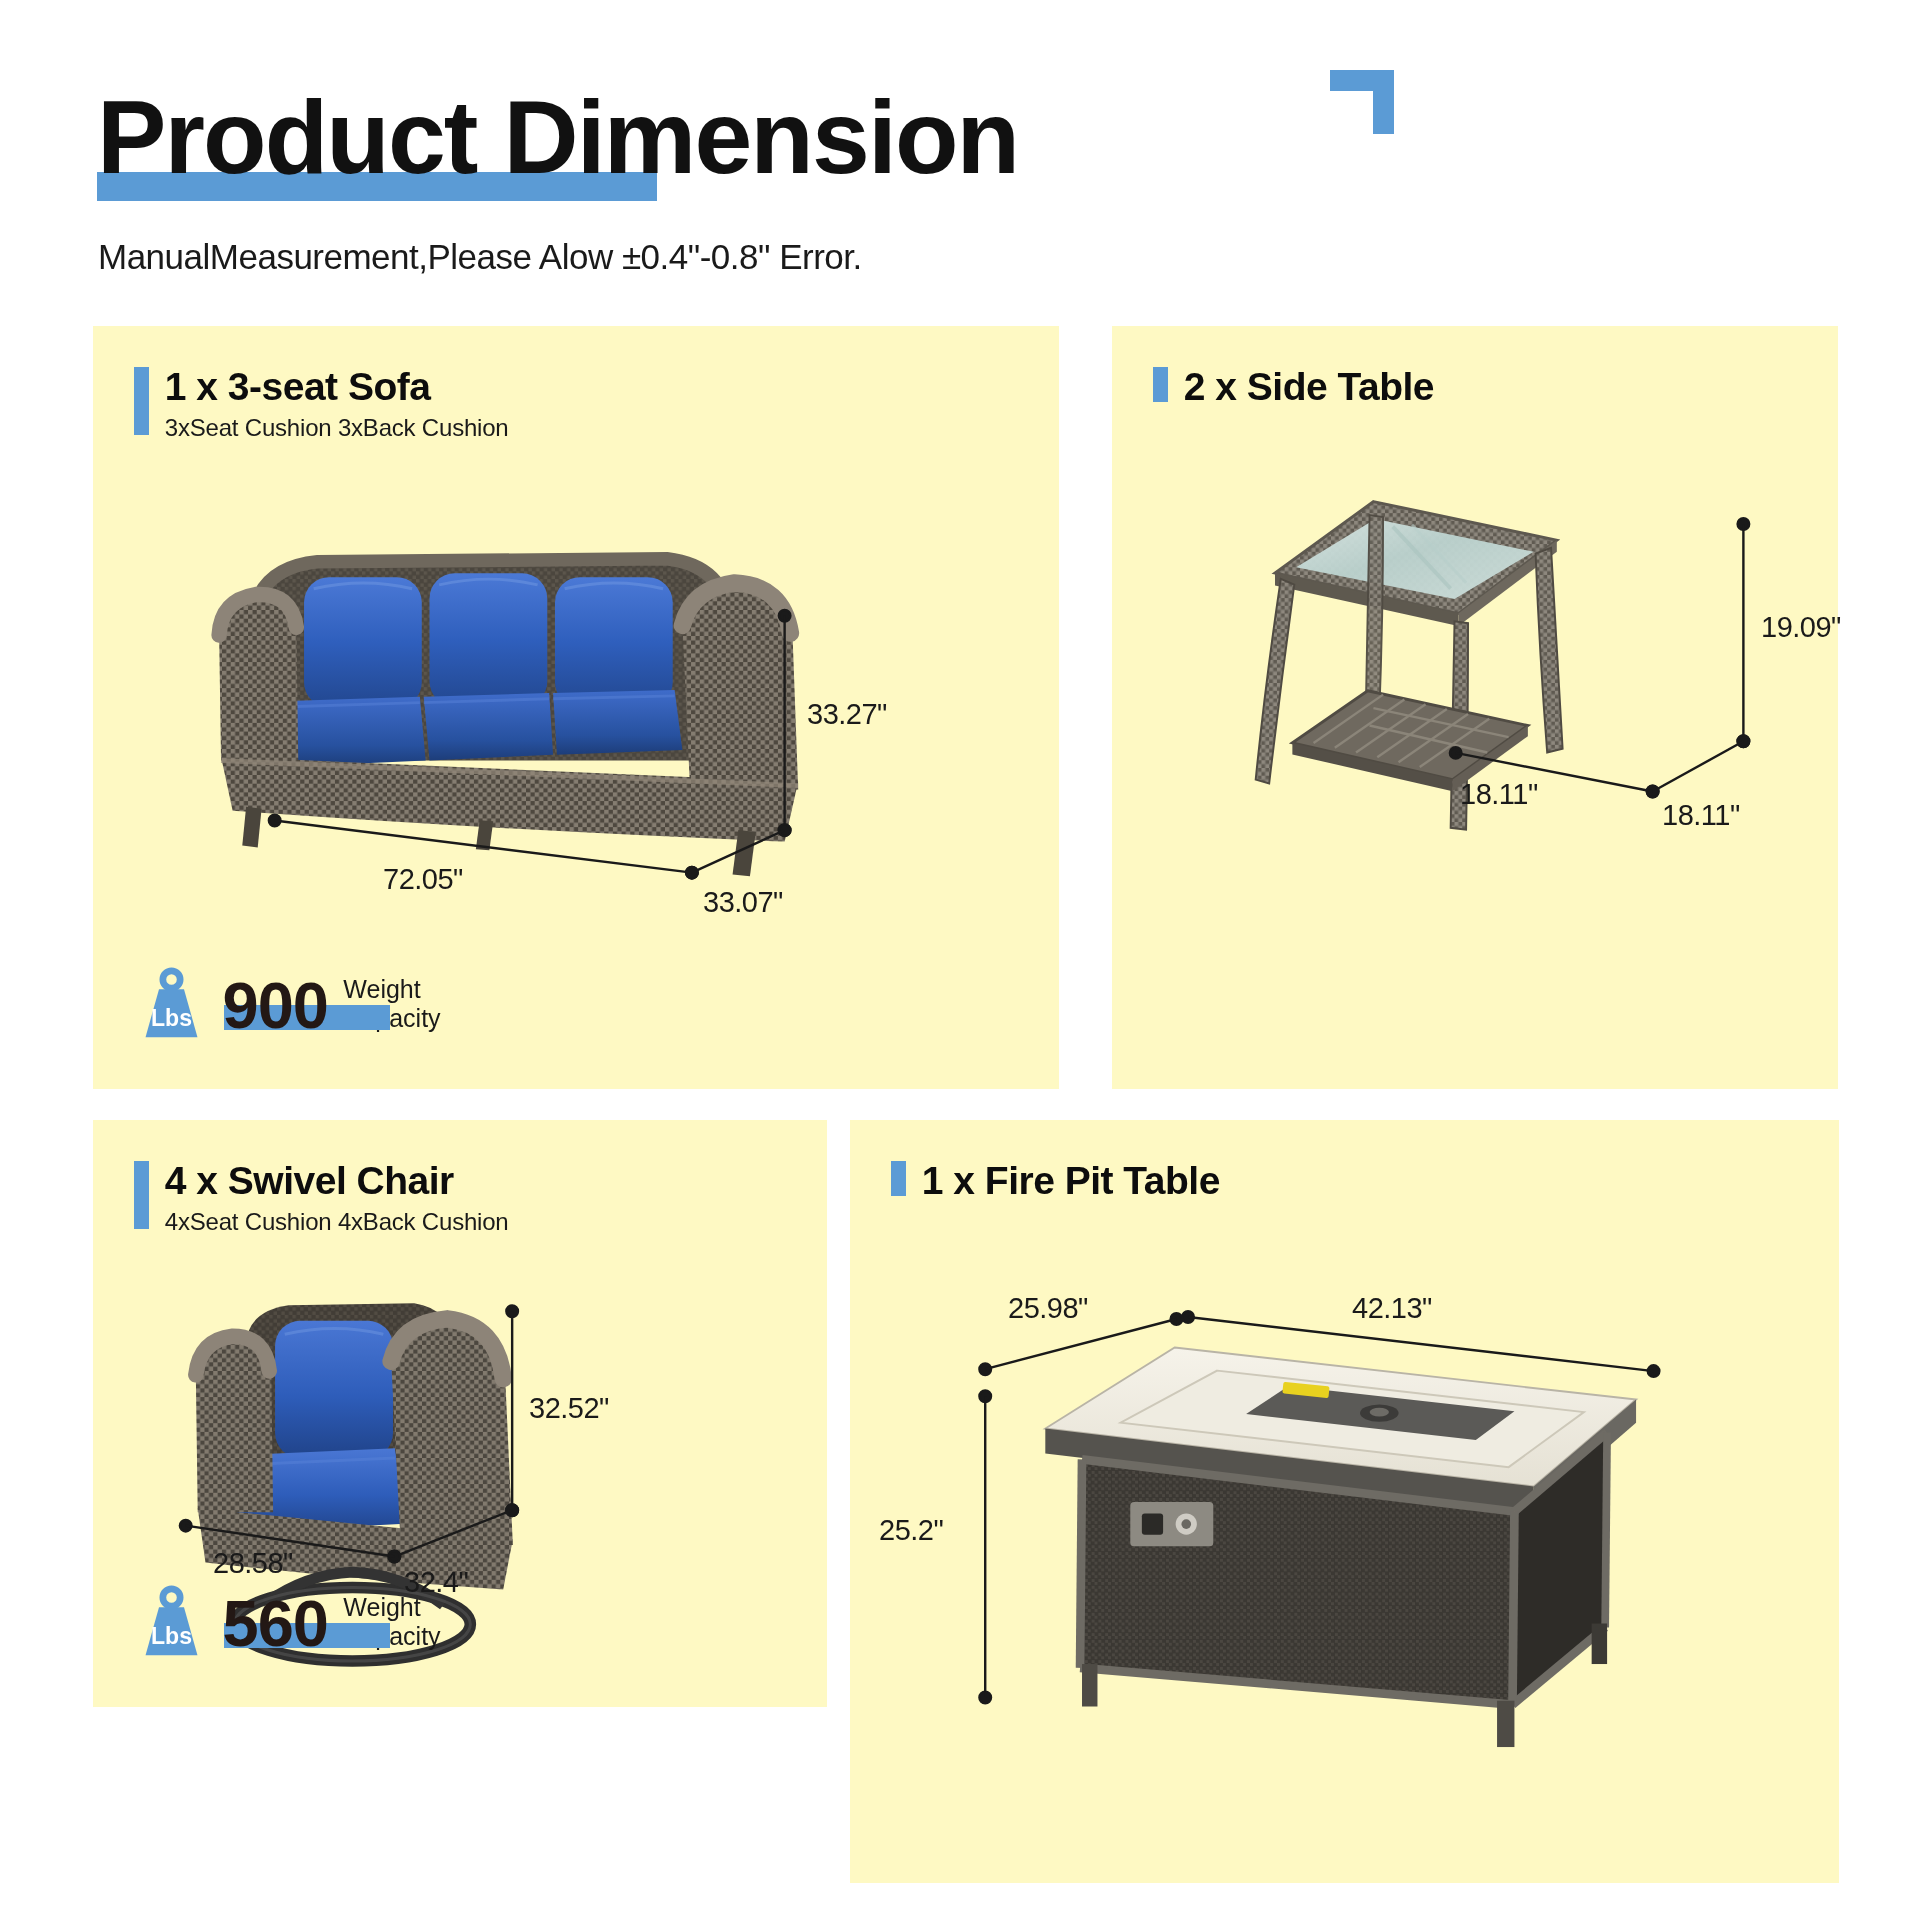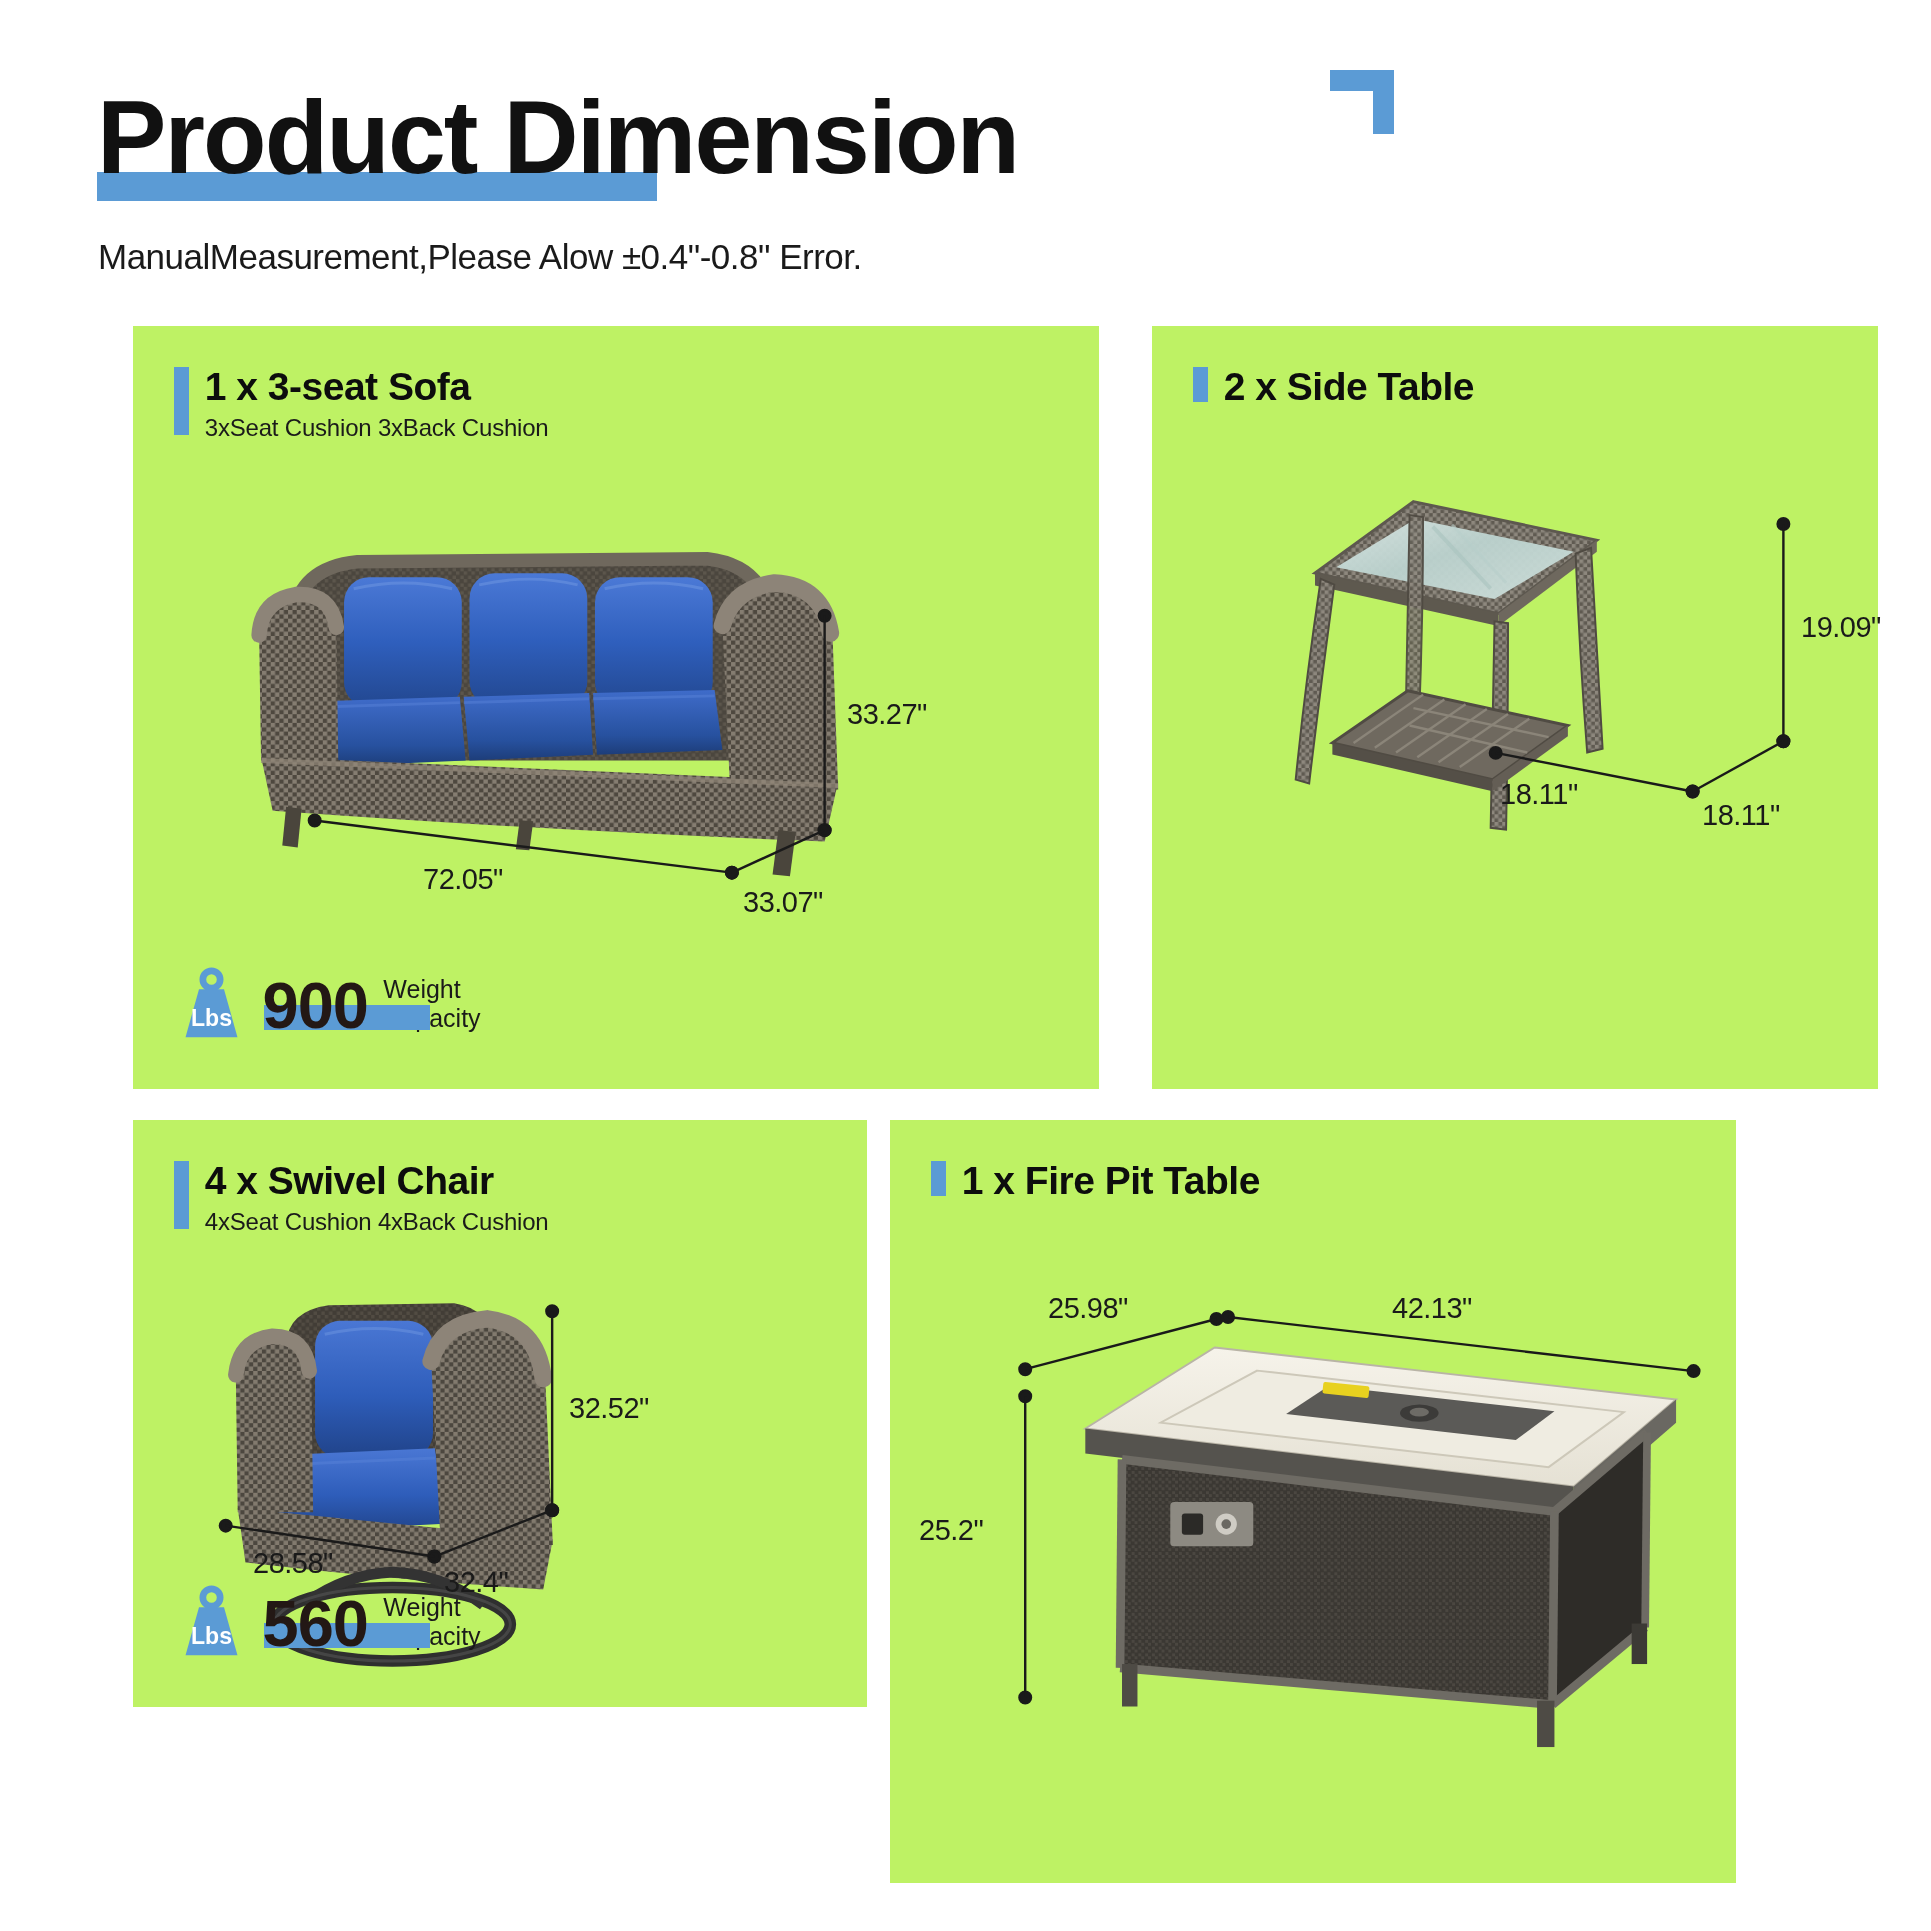--- a/index.html
+++ b/index.html
@@ -38,25 +38,25 @@
     width: 21px; height: 64px; background: #5b9bd5;
   }
   .subtitle {
     position: absolute; left: 98px; top: 237px;
     font-size: 35px; color: #1a1a1a; font-weight: 400;
     letter-spacing: -0.5px;
     font-family: "Liberation Sans", sans-serif;
   }
 
   
-  .panel { position: absolute; background: #bef264; margin-left: 40px; }
+  .panel { position: absolute; background: #fef9c3; }
   #panel-sofa     { left: 93px;  top: 326px;  width: 966px; height: 763px; }
   #panel-side     { left: 1112px; top: 326px; width: 726px;  height: 763px; text-align: right; }
   #panel-chair    { left: 93px;  top: 1120px; width: 734px;  height: 587px; }
-  #panel-firepit  { left: 850px; top: 1120px; width: 846px; height: 763px; padding-left: 16px; }
+  #panel-firepit  { left: 850px; top: 1120px; width: 989px; height: 763px; padding-left: 16px; }
 
   .panel-head { position: absolute; left: 41px; top: 41px; display: flex; }
   .marker-bar { width: 15.4px; background: #5b9bd5; margin-right: 15.4px; flex: 0 0 auto; }
   .marker-bar.tall { height: 68px; }
   .marker-bar.short { height: 35px; }
   .panel-title {
     font-size: 39px; font-weight: 700; color: #0d0d0d;
     line-height: 1.05; letter-spacing: -0.5px; white-space: nowrap;
   }
   .panel-sub {

